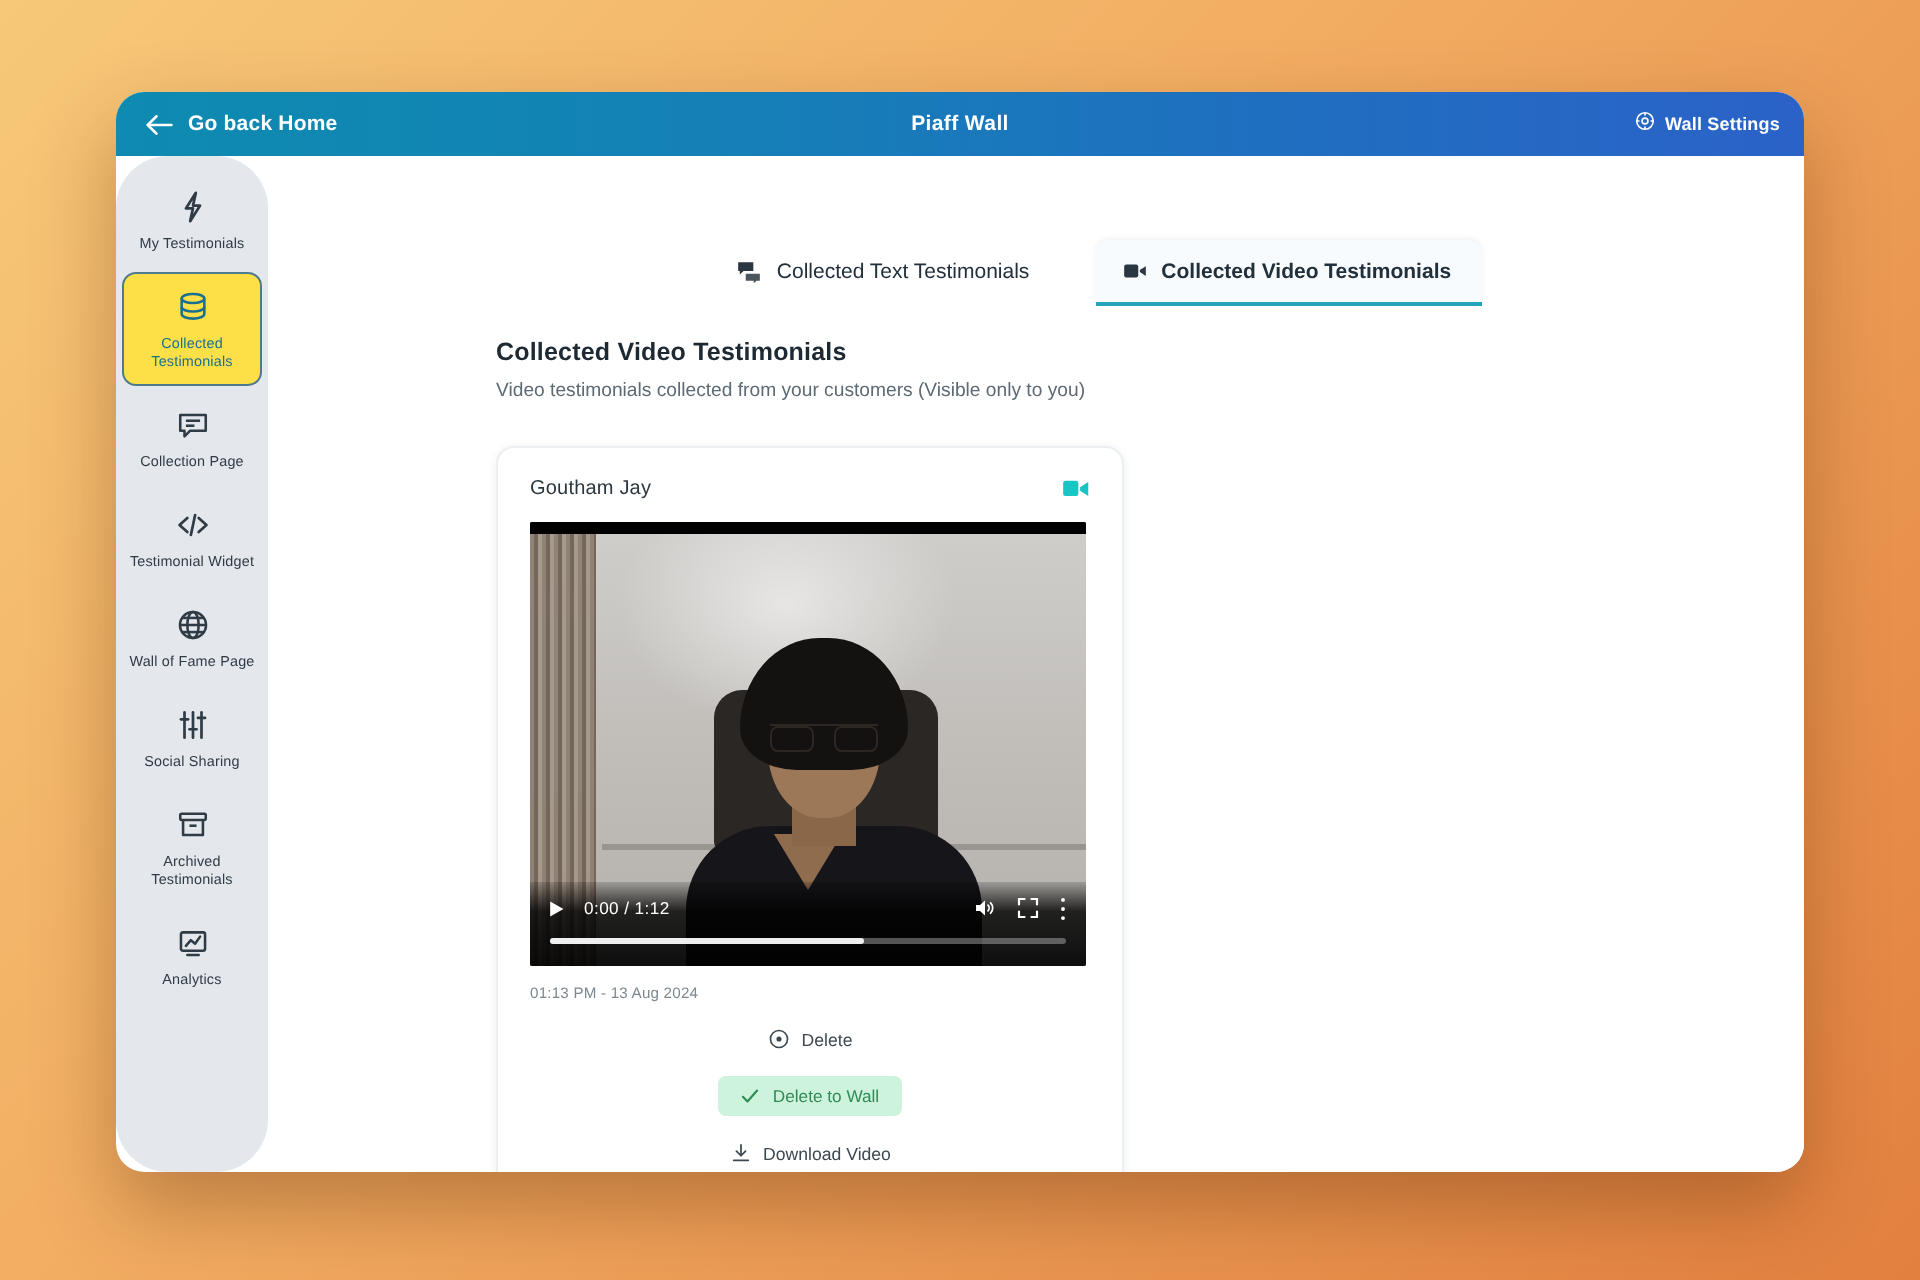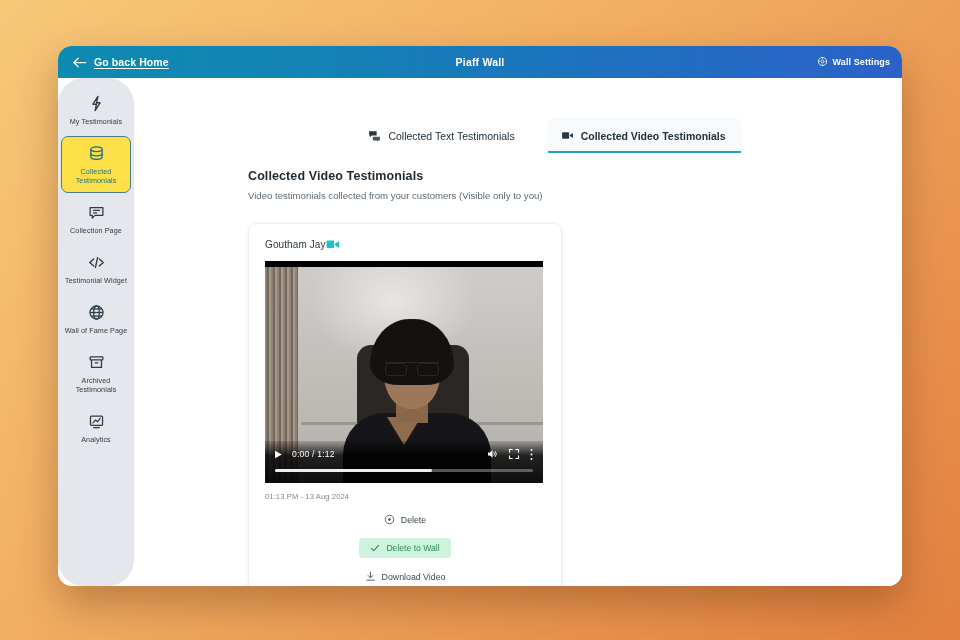--- a/index.html
+++ b/index.html
@@ -32,21 +32,21 @@
     position: relative;
     color: #ffffff;
   }
   .back-group {
     display: flex; align-items: center; gap: 7px;
     margin-left: 14px;
   }
   .back-arrow { width: 15px; height: 13px; display: block; }
   .back-label {
     font-size: 10.5px; font-weight: bold; color: #fff;
-    text-decoration: underline; text-underline-offset: 2px;
+    text-underline-offset: 2px;
     letter-spacing: .1px;
   }
   #window-title {
     position: absolute; left: 0; right: 0; text-align: center;
     font-size: 10.5px; font-weight: bold; letter-spacing: .2px;
     pointer-events: none;
   }
   .settings-group {
     margin-left: auto; margin-right: 12px;
     display: flex; align-items: center; gap: 5px; z-index: 2;
@@ -117,21 +117,21 @@
   
   #card {
     margin-top: 22px;
     width: 314px;
     border: 1px solid #eceff2;
     border-radius: 9px;
     background: #fff;
     box-shadow: 0 1px 5px rgba(25,40,55,.08);
     padding: 14px 16px 18px;
   }
-  .card-head { display: flex; align-items: center; }
+  .card-head { display: flex; align-items: center; justify-content: space-between; }
   .card-name { font-size: 10px; color: #2b3views; color:#2b383f; letter-spacing:.1px; }
   .cam-ico { width: 14px; height: 13px; display: block; color: #19c4c4; }
 
   
   #video {
     margin-top: 10px;
     width: 278px; height: 222px;
     position: relative; overflow: hidden; background: #000;
     border-radius: 1px;
   }
@@ -314,20 +314,33 @@
             <circle cx="12" cy="12" r="9.2"></circle>
             <ellipse cx="12" cy="12" rx="4" ry="9.2"></ellipse>
             <line x1="2.8" y1="12" x2="21.2" y2="12"></line>
             <line x1="4.2" y1="7" x2="19.8" y2="7"></line>
             <line x1="4.2" y1="17" x2="19.8" y2="17"></line>
           </svg>
         </span>
         <span class="side-label">Wall of Fame Page</span>
       </div>
 
+      <div class="side-item">
+        <span>
+          <svg class="side-ico" viewBox="0 0 24 24" fill="none" stroke="currentColor" stroke-width="1.9" stroke-linecap="round">
+            <line x1="6" y1="3" x2="6" y2="21"></line>
+            <line x1="12" y1="3" x2="12" y2="21"></line>
+            <line x1="18" y1="3" x2="18" y2="21"></line>
+            <line x1="3.5" y1="8" x2="8.5" y2="8"></line>
+            <line x1="9.5" y1="15" x2="14.5" y2="15"></line>
+            <line x1="15.5" y1="7" x2="20.5" y2="7"></line>
+          </svg>
+        </span>
+        <span class="side-label">Social Sharing</span>
+      </div>
 
       <div class="side-item">
         <span>
           <svg class="side-ico" viewBox="0 0 24 24" fill="none" stroke="currentColor" stroke-width="1.8" stroke-linejoin="round">
             <rect x="3" y="4" width="18" height="4.4" rx="1"></rect>
             <path d="M5 8.4 v10.6 h14 V8.4"></path>
             <line x1="9.5" y1="12.5" x2="14.5" y2="12.5"></line>
           </svg>
         </span>
         <span class="side-label">Archived Testimonials</span>

